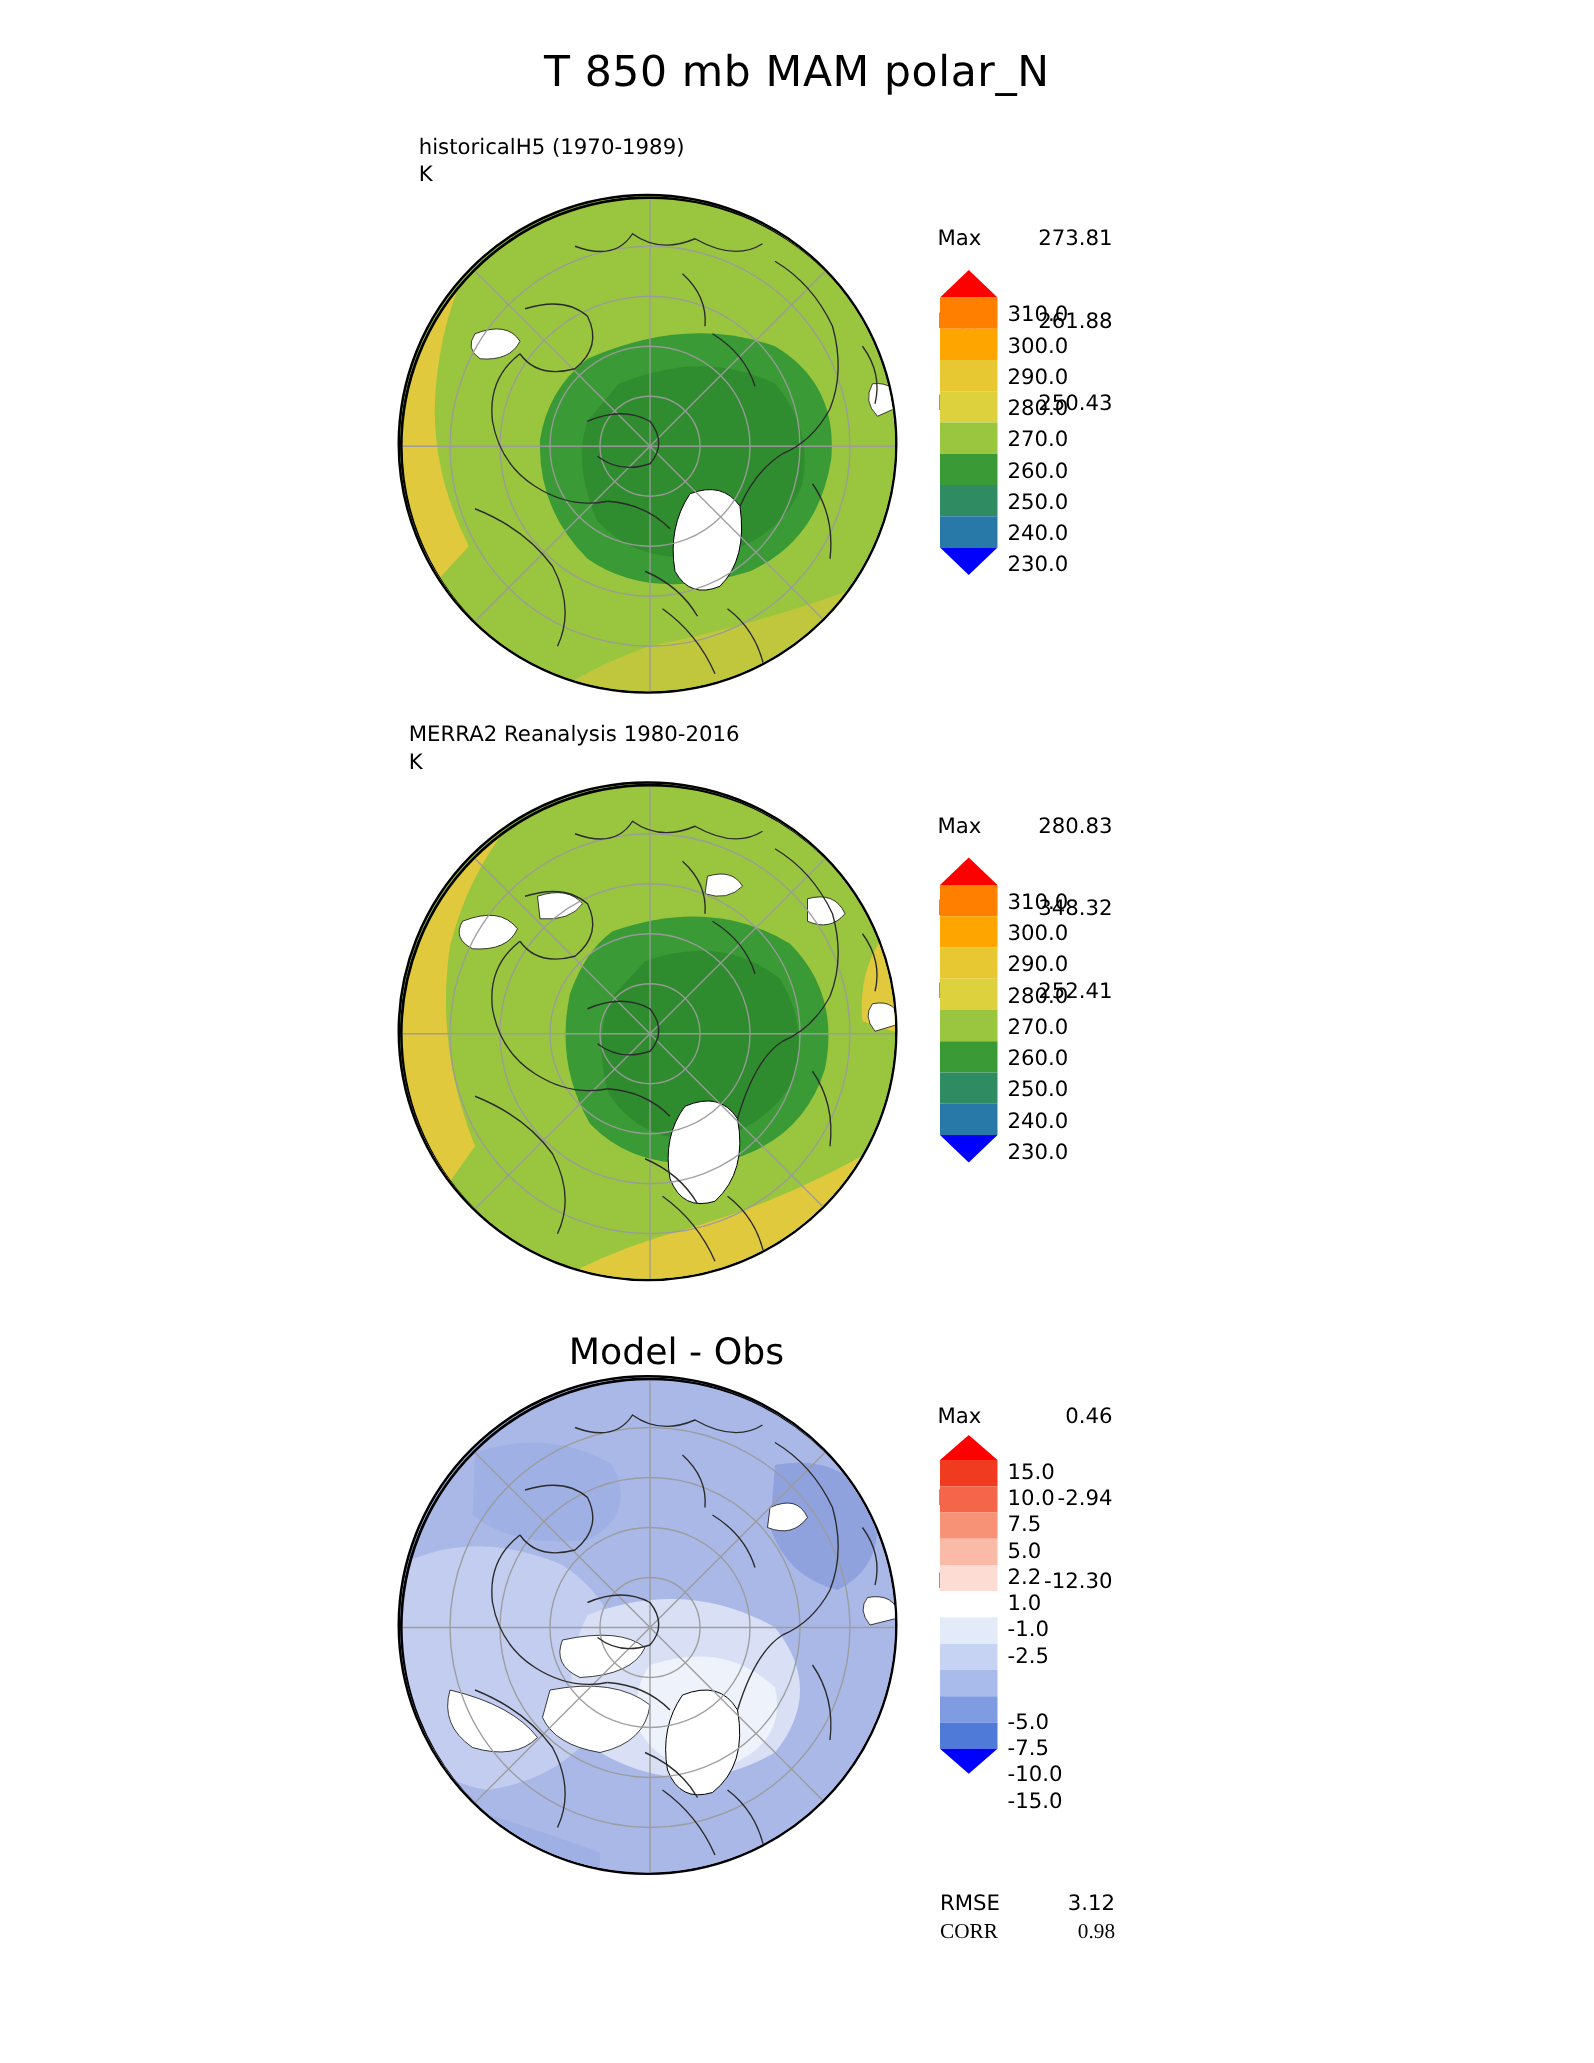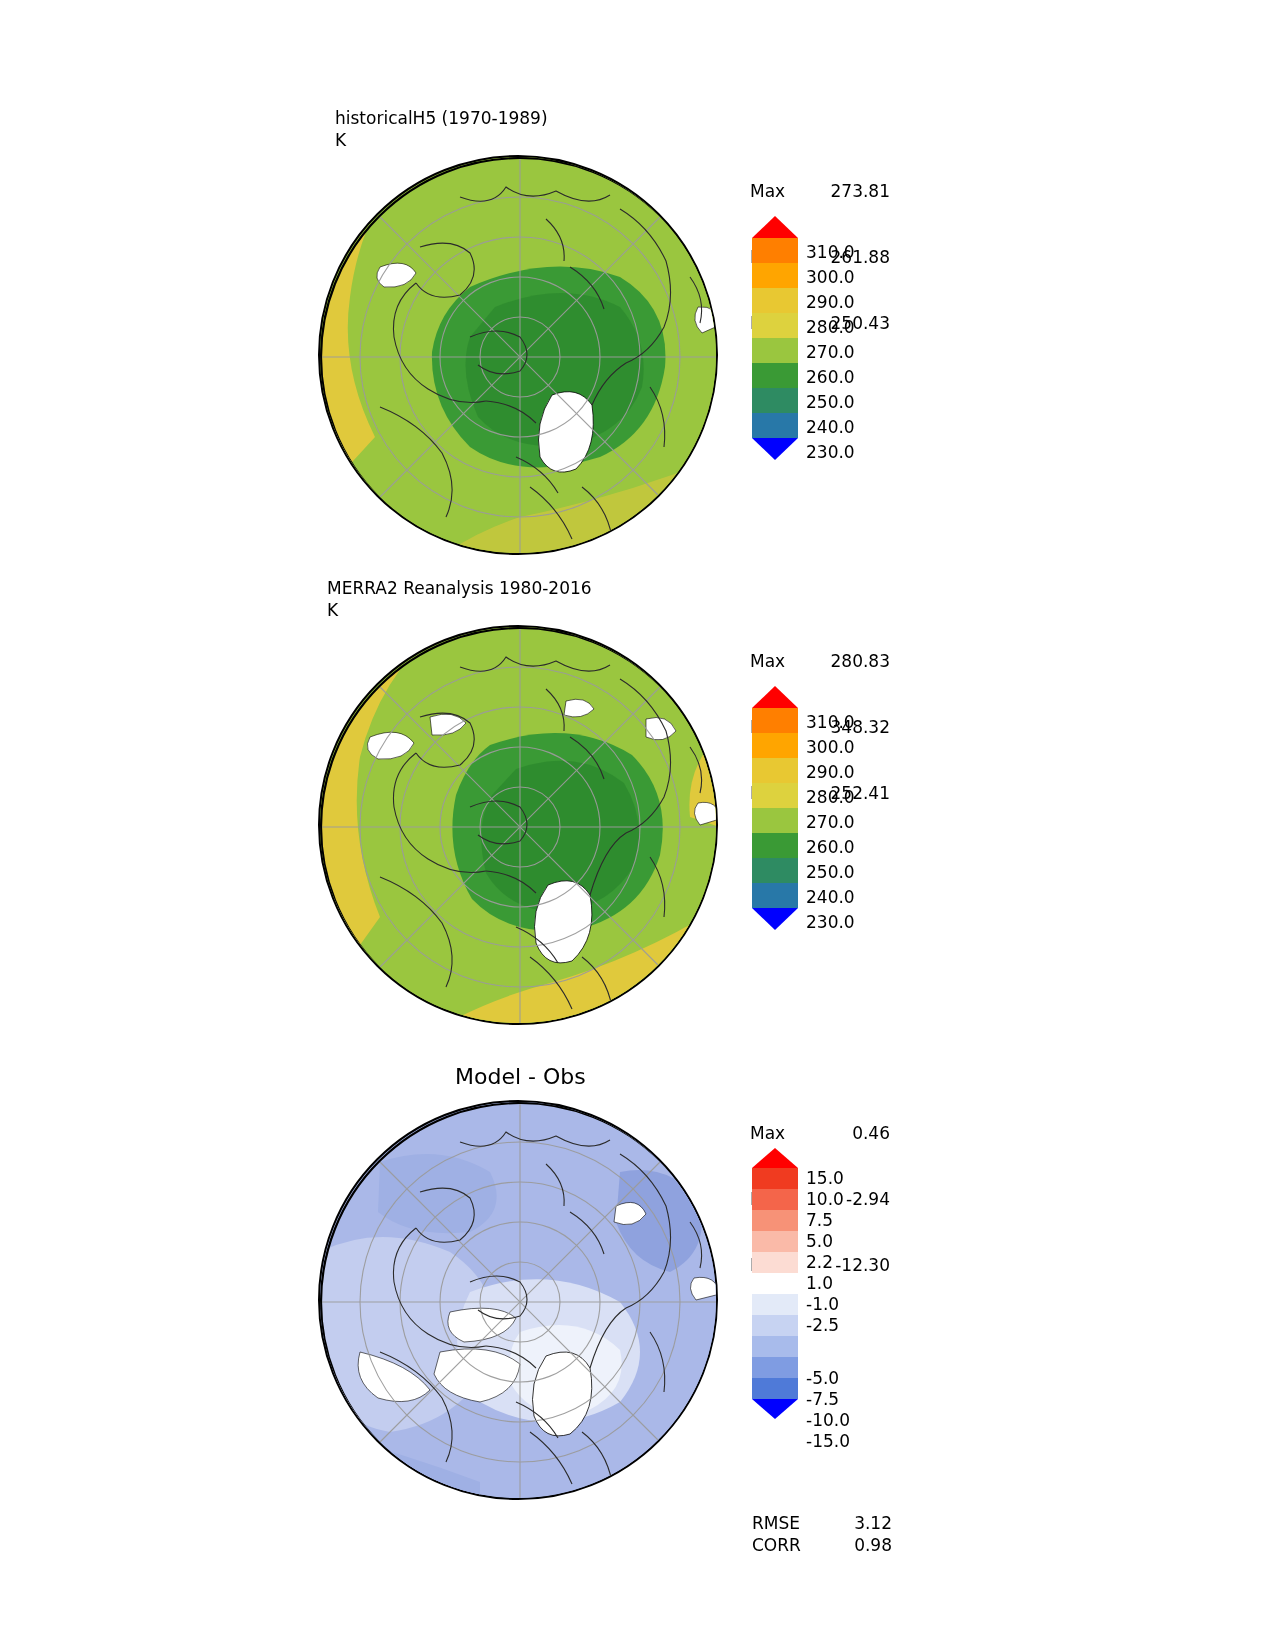--- a/index.html
+++ b/index.html
@@ -98,20 +98,21 @@
   .foot .lbl { display: inline-block; width: 62px; }
   .foot .val { display: inline-block; width: 78px; text-align: right; }
 
   svg { display: block; }
 </style>
 </head>
 <body>
 
 <div class="page">
 
+  <div id="main-title">T 850 mb MAM polar_N</div>
 
   <div class="panel" style="left:0;top:0;width:1275px;height:560px;">
 
     <div class="panel-title" style="left:335px;top:108px;">historicalH5 (1970-1989)</div>
     <div class="panel-units" style="left:335px;top:130px;">K</div>
 
     <div class="map-wrap" style="left:318px;top:155px;">
       <div class="globe">
         <svg width="400" height="400" viewBox="0 0 400 400">
           <defs>
@@ -291,21 +292,21 @@
       <span>270.0</span>
       <span>260.0</span>
       <span>250.0</span>
       <span>240.0</span>
       <span>230.0</span>
     </div>
   </div>
 
   <div class="panel" style="left:0;top:0;width:1275px;height:600px;">
 
-    <div class="panel-title" style="left:455px;top:1064px;font-size:22px;">Model - Obs</div>
+    <div class="panel-title" style="left:455px;top:1064px;font-size:29px;">Model - Obs</div>
 
     <div class="map-wrap" style="left:318px;top:1100px;">
       <div class="globe" style="background:#aab8e8;">
         <svg width="400" height="400" viewBox="0 0 400 400">
           <defs>
             <clipPath id="clipC">
                 <circle cx="200" cy="200" r="199"></circle>
               </clipPath>
           </defs>
           <g clip-path="url(#clipC)">
@@ -389,17 +390,17 @@
       <span style="height:21px;line-height:21px;">-1.0</span>
       <span style="height:21px;line-height:21px;">-2.5</span>
       <span style="height:21px;line-height:21px;margin-top:32px;">-5.0</span>
       <span style="height:21px;line-height:21px;">-7.5</span>
       <span style="height:21px;line-height:21px;">-10.0</span>
       <span style="height:21px;line-height:21px;">-15.0</span>
     </div>
 
     <div class="foot" style="left:752px;top:1500px;margin-top:12px;">
       <span class="row" style="display:block;"><span class="lbl">RMSE</span><span class="val">3.12</span></span>
-      <span class="row" style="display:block;"><span class="lbl">CORR</span><span class="val">0.98</span></span>
+      <span class="row" style="display:block;font-family:Liberation Serif, serif;"><span class="lbl">CORR</span><span class="val">0.98</span></span>
     </div>
   </div>
 
 </div>
 
 </body></html>

